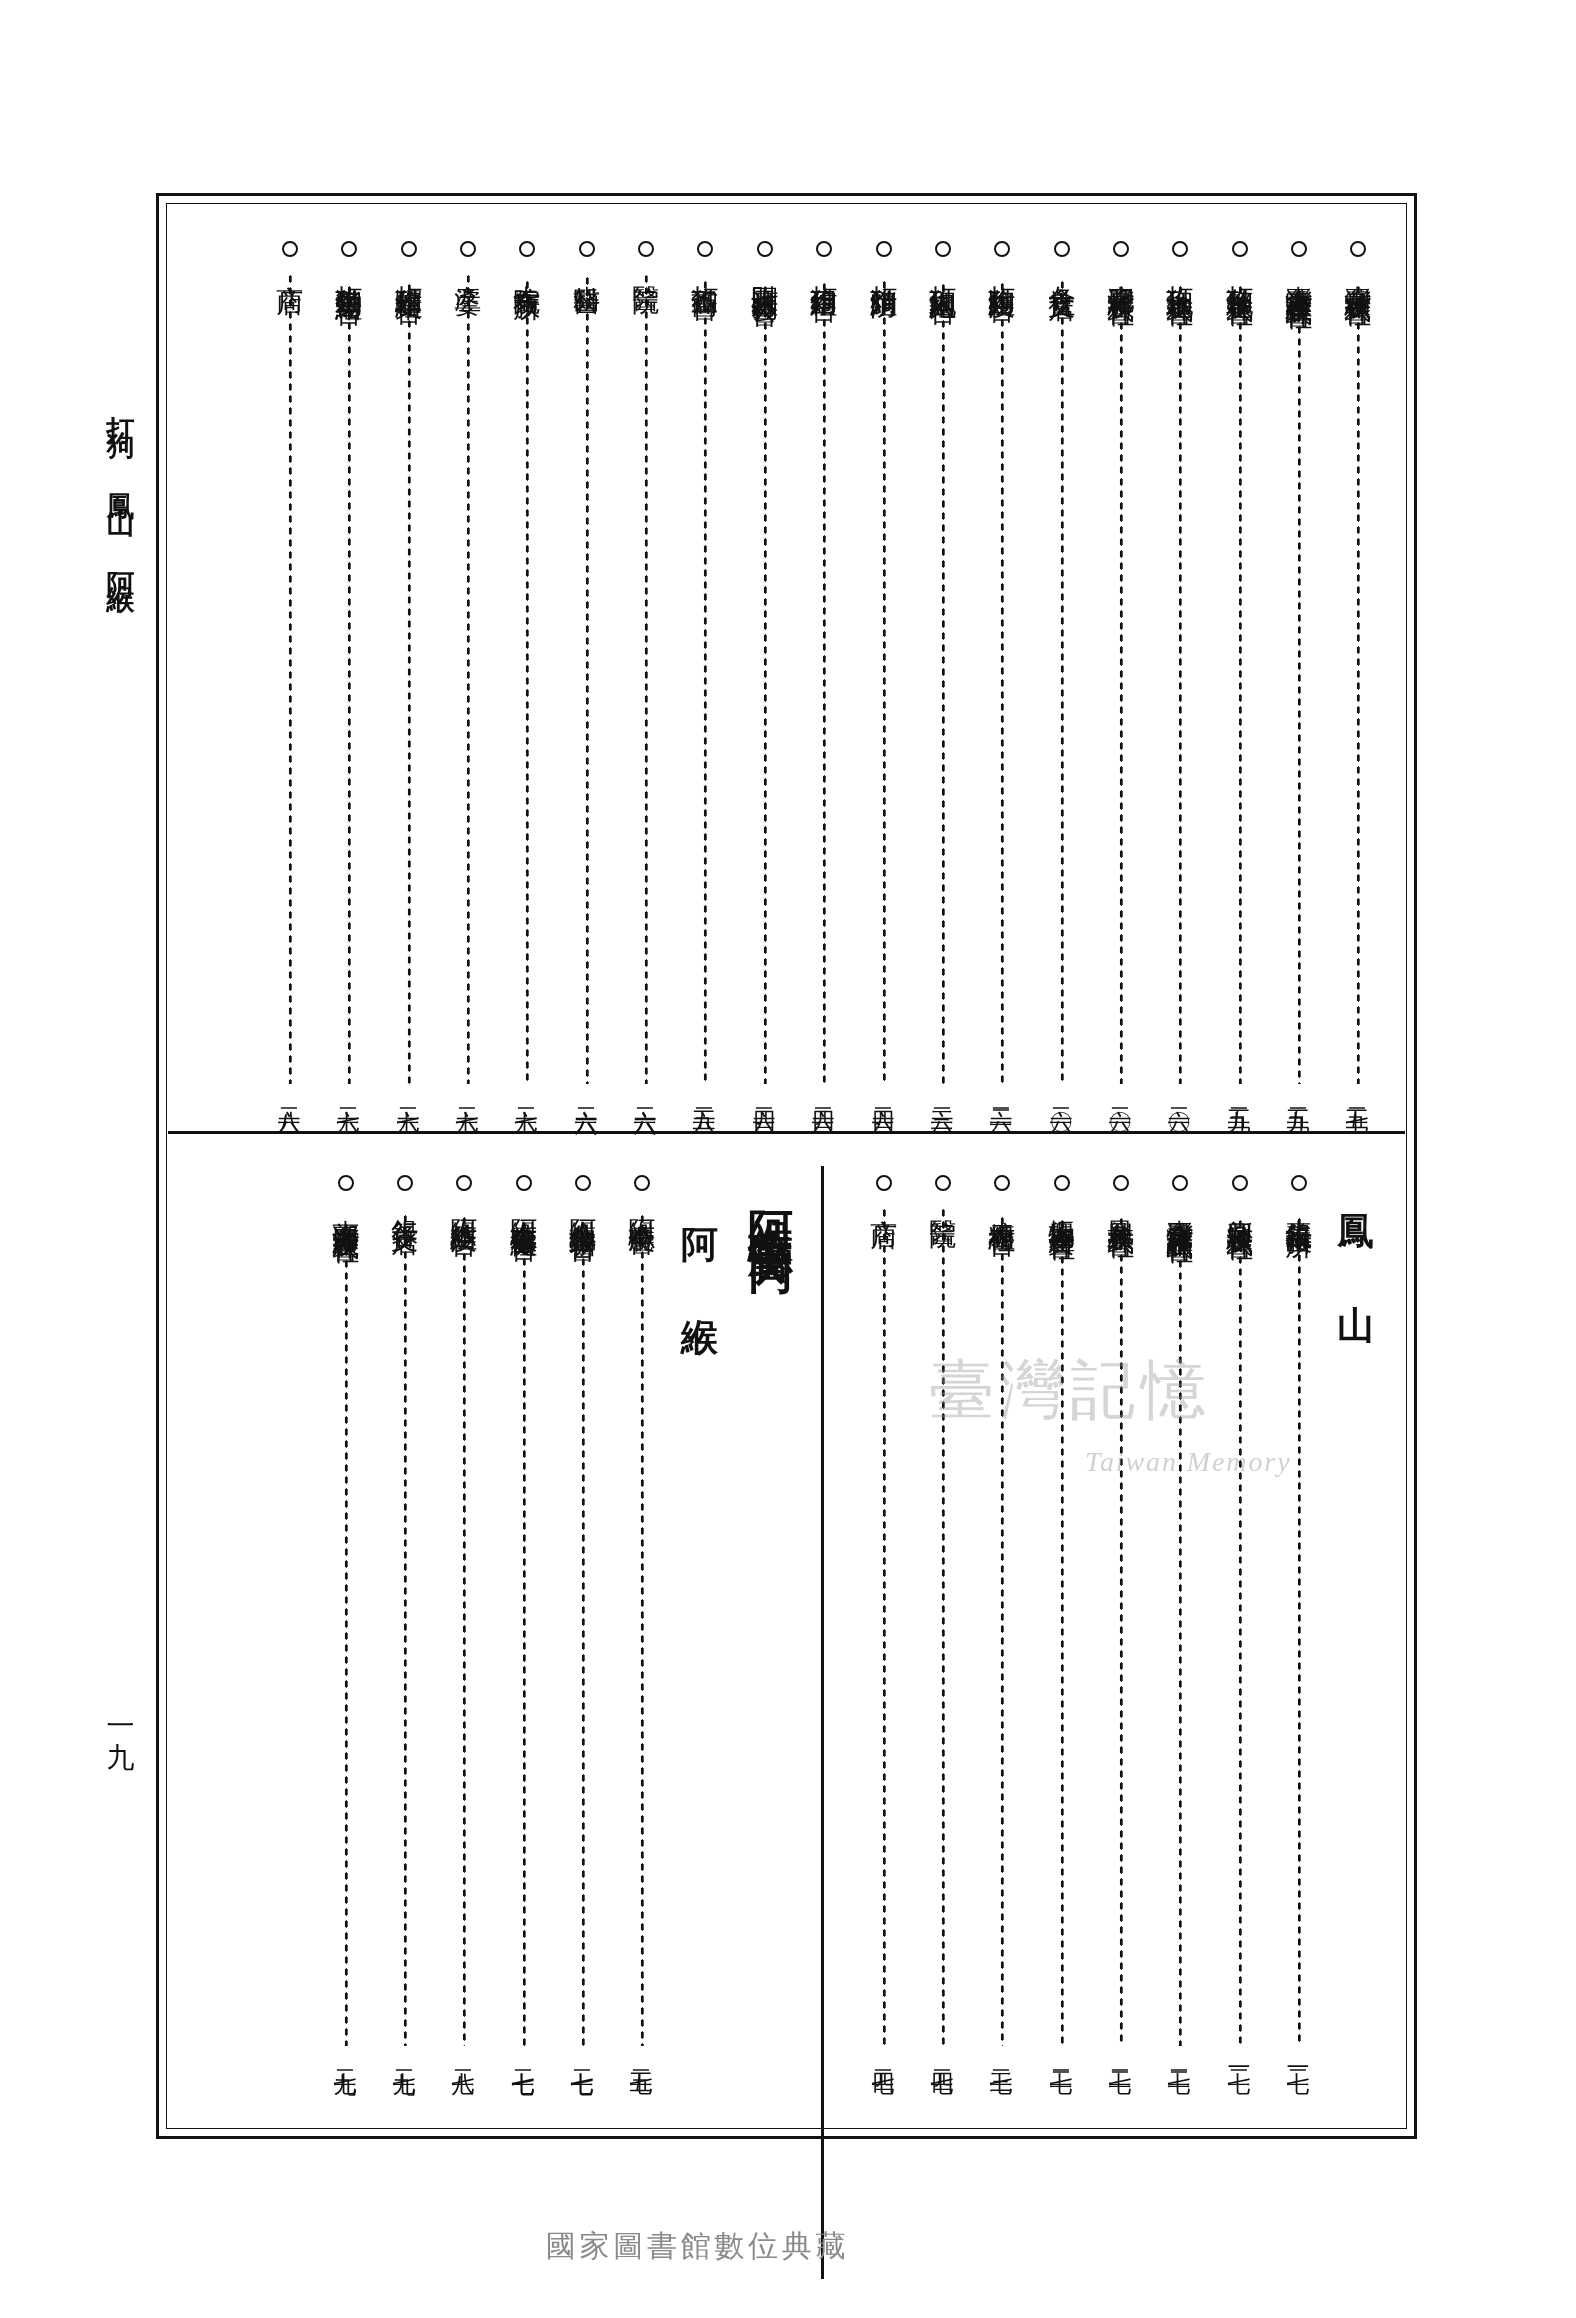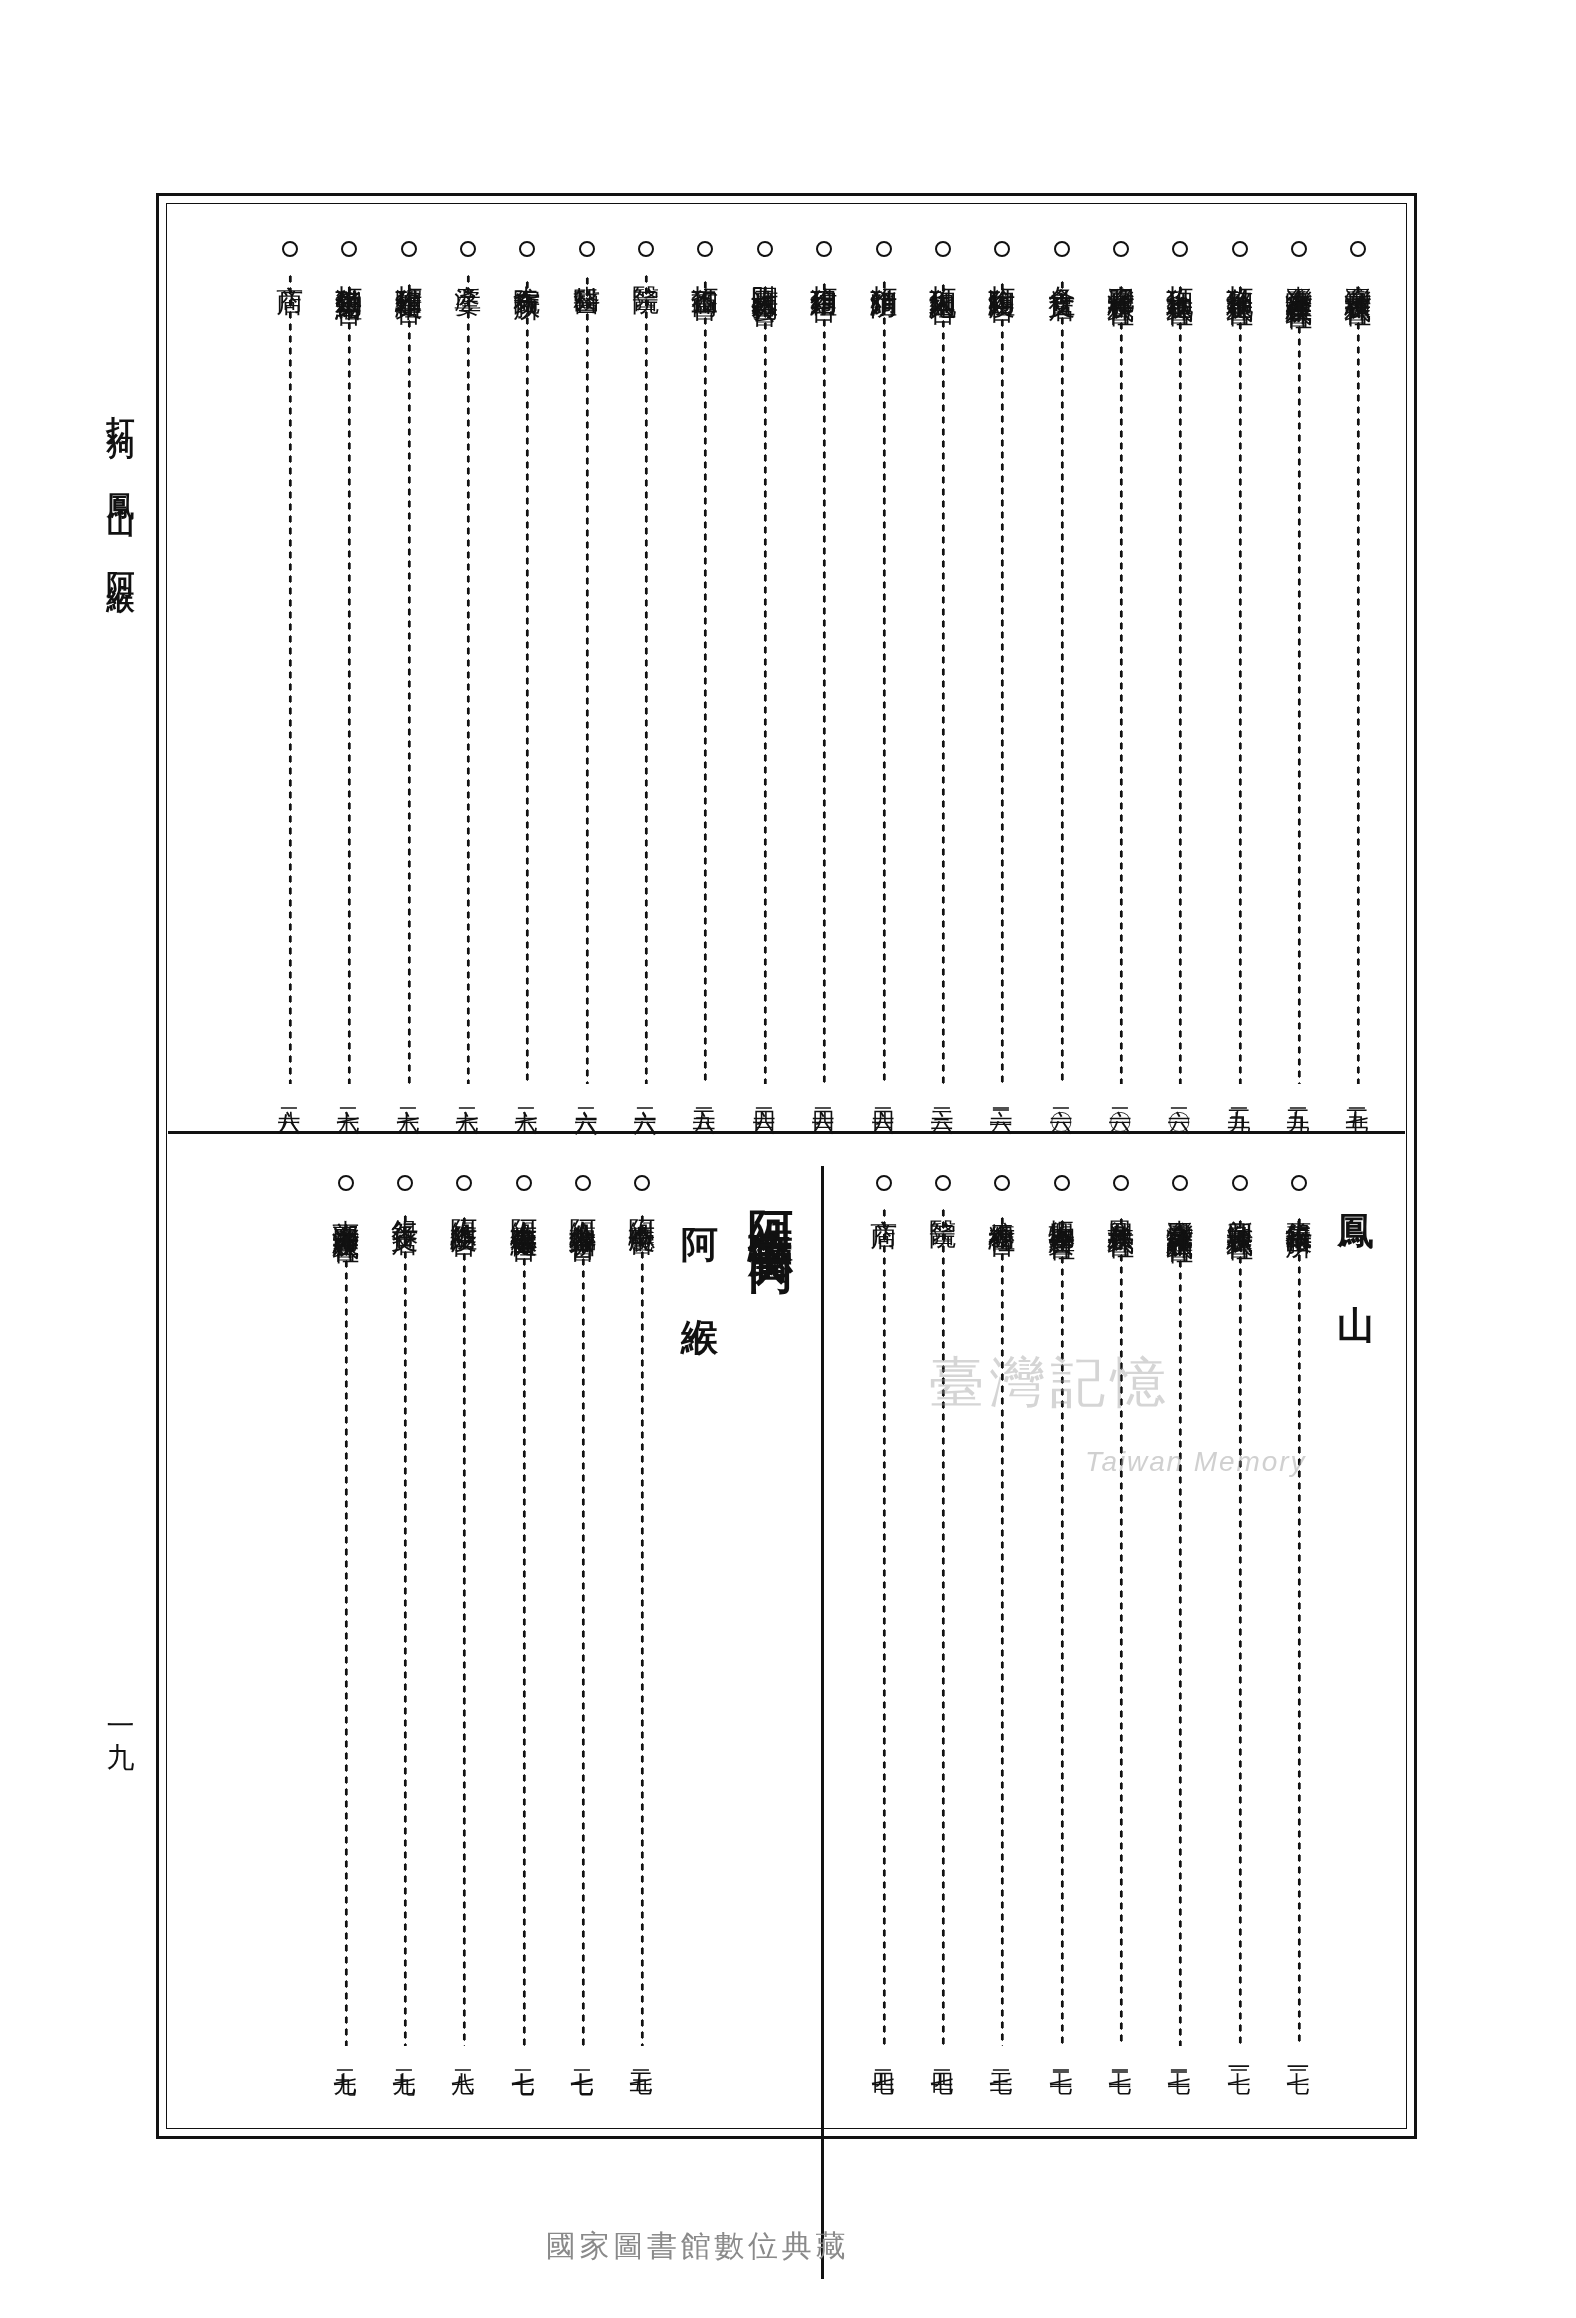--- a/index.html
+++ b/index.html
@@ -144,34 +144,34 @@
     left: 770px;
     top: 1150px;
     width: 436px;
     height: 158px;
     pointer-events: none;
   }
   #wm-cjk {
     position: absolute;
     left: 0;
     top: 0;
-    font-size: 55px;
+    font-size: 65px;
     letter-spacing: 5.6px;
     color: rgba(150,150,150,0.40);
     font-family: Liberation Sans, sans-serif;
     white-space: nowrap;
   }
   #wm-latin {
     position: absolute;
     left: 156px;
     top: 100px;
     font-size: 28px;
     letter-spacing: 1.9px;
     color: rgba(150,150,150,0.45);
-    font-family: Liberation Sans, sans-serif;
+    font-family: Liberation Serif, serif;
     font-style: italic;
     white-space: nowrap;
   }
 
   
   #footer-credit {
     position: absolute;
     left: 0;
     top: 2226px;
     width: 1395px;

